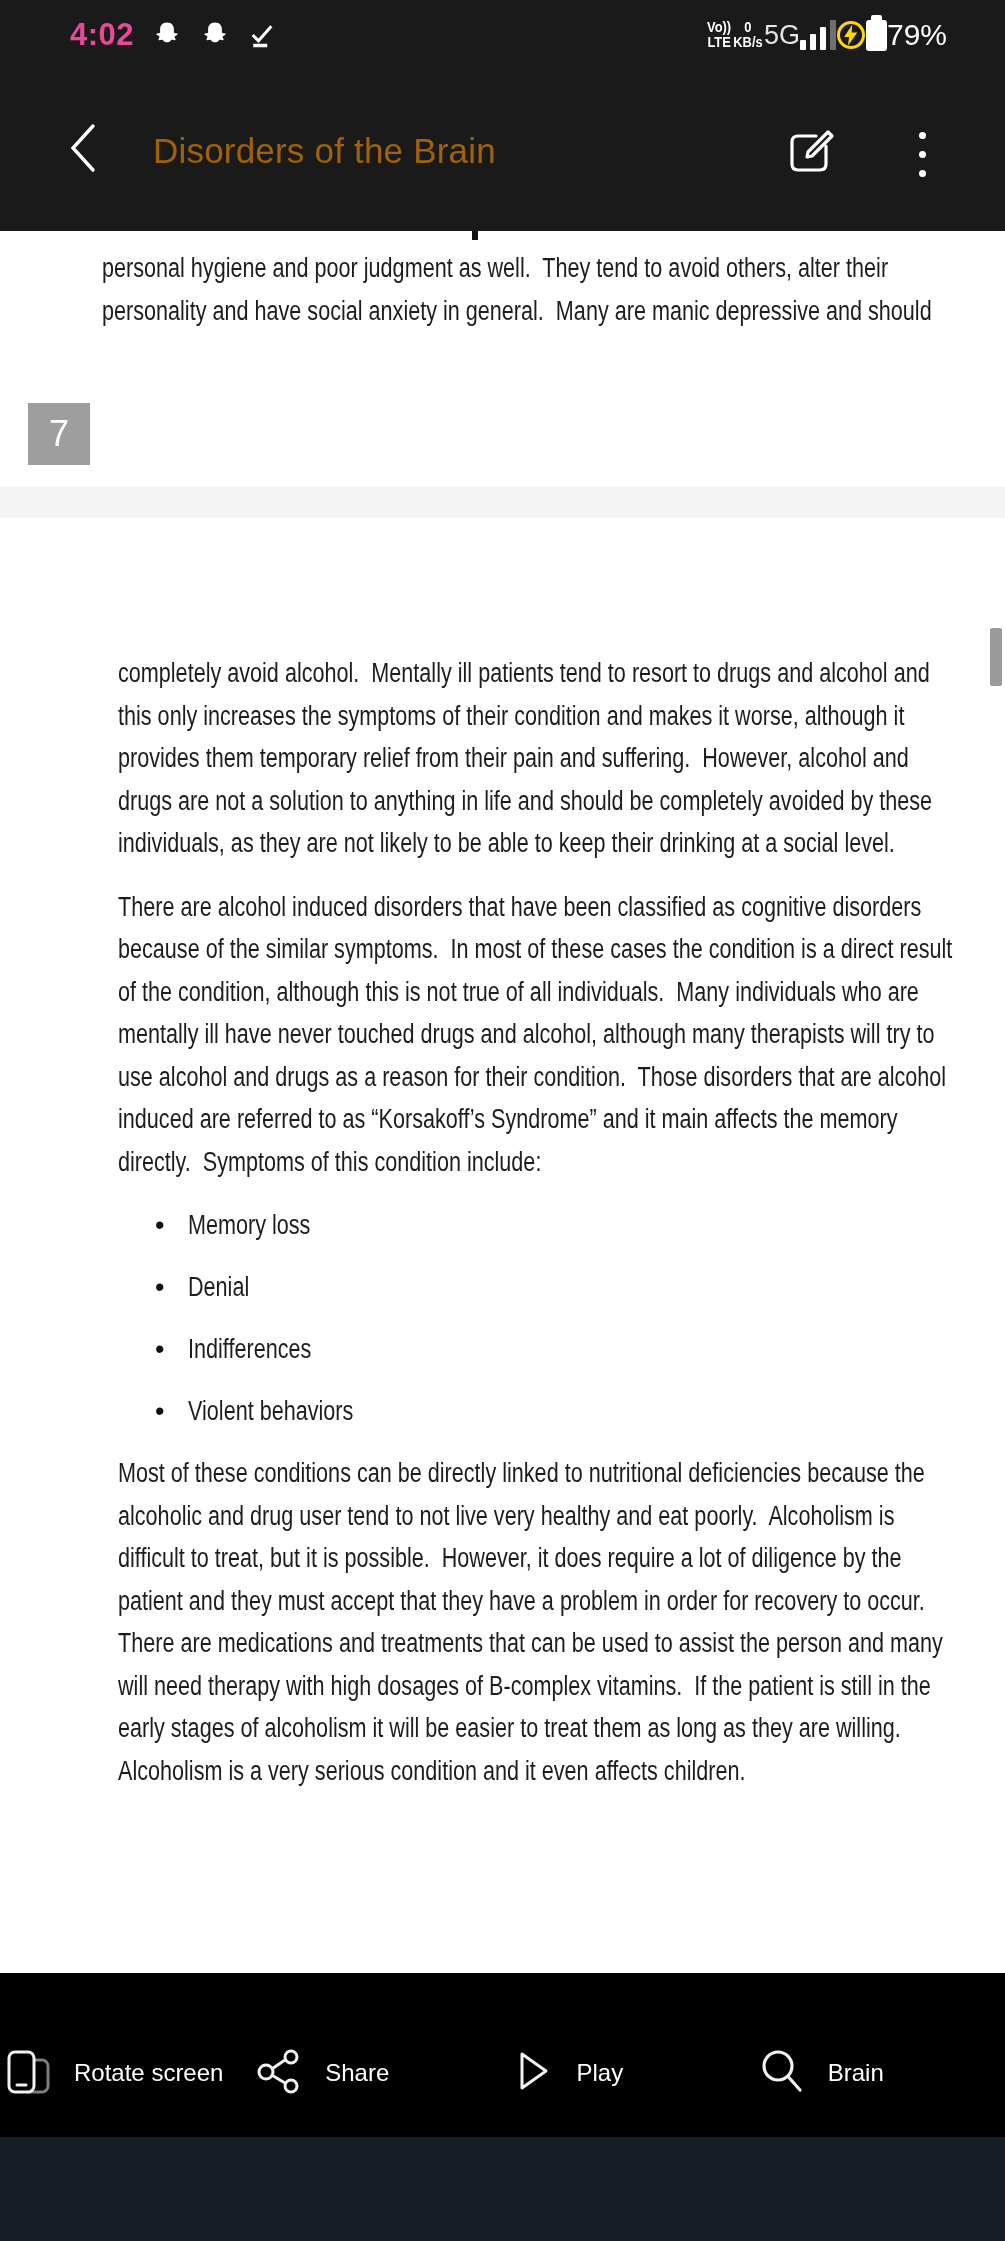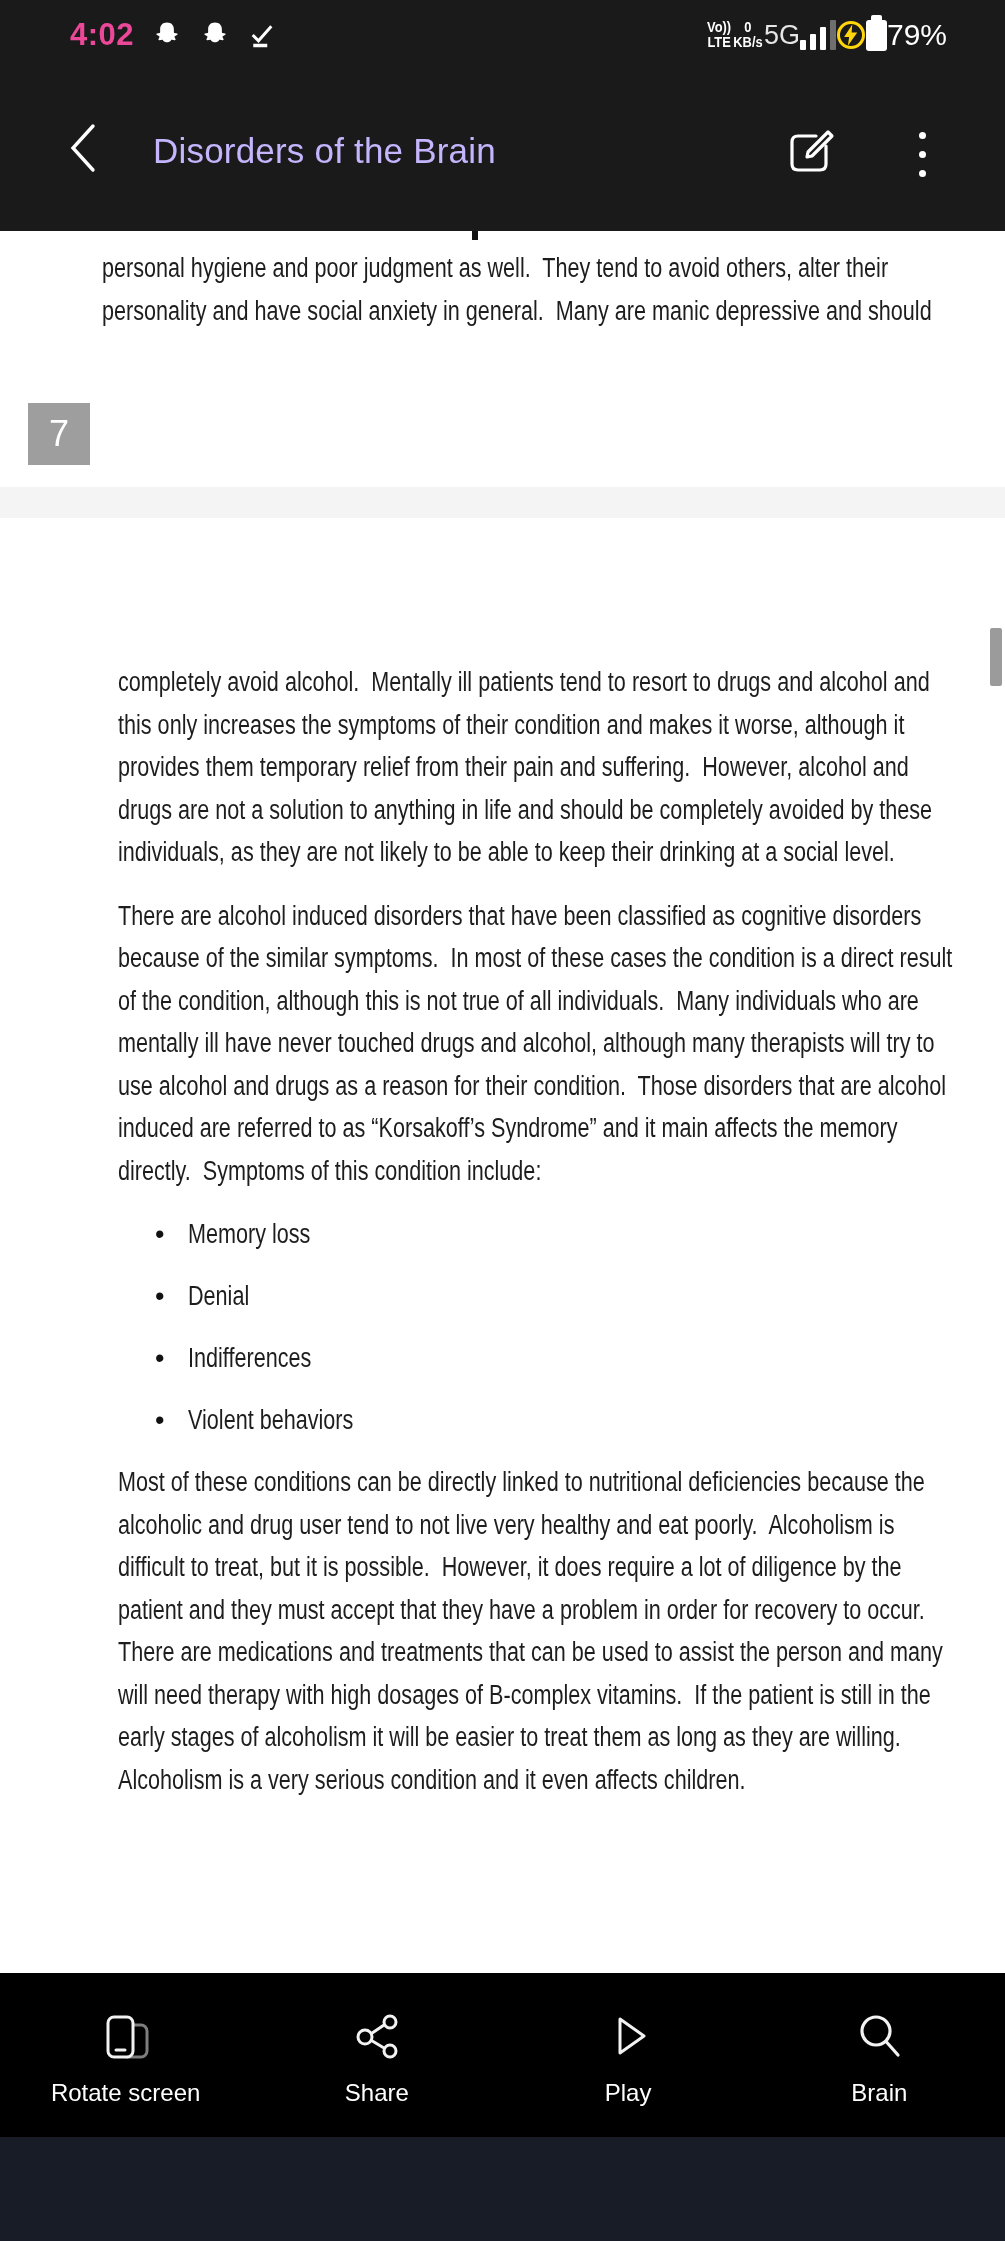--- a/index.html
+++ b/index.html
@@ -23,52 +23,52 @@
   .battery { position:relative; width:21px; height:31px; background:#fff; border-radius:3px; }
   .battery::before { content:""; position:absolute; left:5px; top:-5px; width:11px; height:5px;
                      background:#fff; border-radius:2px 2px 0 0; }
   .sb-pct { color:#fff; font-size:30px; font-weight:400; }
 
   
   .app-header { position:absolute; left:0; top:70px; width:1005px; height:161px; background:#1a1a1a; }
   .back-btn { position:absolute; left:58px; top:40px; width:48px; height:80px; display:flex;
               align-items:center; justify-content:center; cursor:pointer; }
   .header-title { position:absolute; left:153px; top:0; height:161px; display:flex; align-items:center;
-                  color:#c4b5fd; font-size:35px; font-weight:500; letter-spacing:.2px; }
+                  color:#a16207; font-size:35px; font-weight:500; letter-spacing:.2px; }
   .edit-btn { position:absolute; left:778px; top:52px; width:64px; height:64px; display:flex;
               align-items:center; justify-content:center; cursor:pointer; }
   .menu-btn { position:absolute; left:896px; top:46px; width:52px; height:76px; display:flex;
               align-items:center; justify-content:center; cursor:pointer; }
   .kebab { display:flex; flex-direction:column; gap:12px; }
   .kebab i { width:7px; height:7px; border-radius:50%; background:#fff; }
 
   
   .clip-remnant { position:absolute; left:472px; top:231px; width:6px; height:9px; background:#111; }
   .prev-tail { position:absolute; left:102px; top:247px; width:887px; overflow:hidden;text-align:center; }
   .docline { white-space:pre; line-height:42.5px; height:42.5px; font-size:27px; color:#1d1d1d;
              width:max-content; transform:scaleX(.8); transform-origin:0 0;
              font-family:"Liberation Sans", sans-serif; }
   .page-badge { position:absolute; left:28px; top:403px; width:62px; height:62px; background:#9e9e9e;
                 color:#ffffff; font-size:36px; display:flex; align-items:center; justify-content:center; }
   .page-separator { position:absolute; left:0; top:487px; width:1005px; height:31px; background:#f4f4f4; }
   .scrollbar { position:absolute; left:990px; top:628px; width:12px; height:58px; background:#9b9b9b;
                border-radius:2px; cursor:grab; }
   .doc { position:absolute; left:118px; top:652px; width:887px; overflow:hidden; }
-  .para { margin-bottom:21px;margin-top:9px; }
+  .para { margin-bottom:21px; }
   .bullets { margin-bottom:2px; }
   .bullet-row { position:relative; height:42.5px; margin-bottom:19.5px; }
   .bullet-dot { position:absolute; left:37px; top:0; line-height:42.5px; font-size:27px; color:#111; }
   .bullet-text { position:absolute; left:70px; top:0; white-space:pre; line-height:42.5px; font-size:27px;
                  color:#1d1d1d; transform:scaleX(.8); transform-origin:0 0; width:max-content; }
 
   
   .toolbar { position:absolute; left:0; top:1973px; width:1005px; height:164px; background:#000;
              display:flex; }
-  .tb-item { width:25%; display:flex; flex-direction:column; align-items:center; padding-top:36px;
-             gap:12px; cursor:pointer; }
+  .tb-item { width:25%; display:flex; flex-direction:row; align-items:center; padding-top:36px;
+             gap:20px; cursor:pointer; }
   .tb-label { color:#ffffff; font-size:24px; font-weight:400; }
 
   
   .nav-bar { position:absolute; left:0; top:2137px; width:1005px; height:104px; background:#171c26; }
 </style>
 </head>
 <body>
 
 <div class="status-bar">
   <div class="sb-left">

